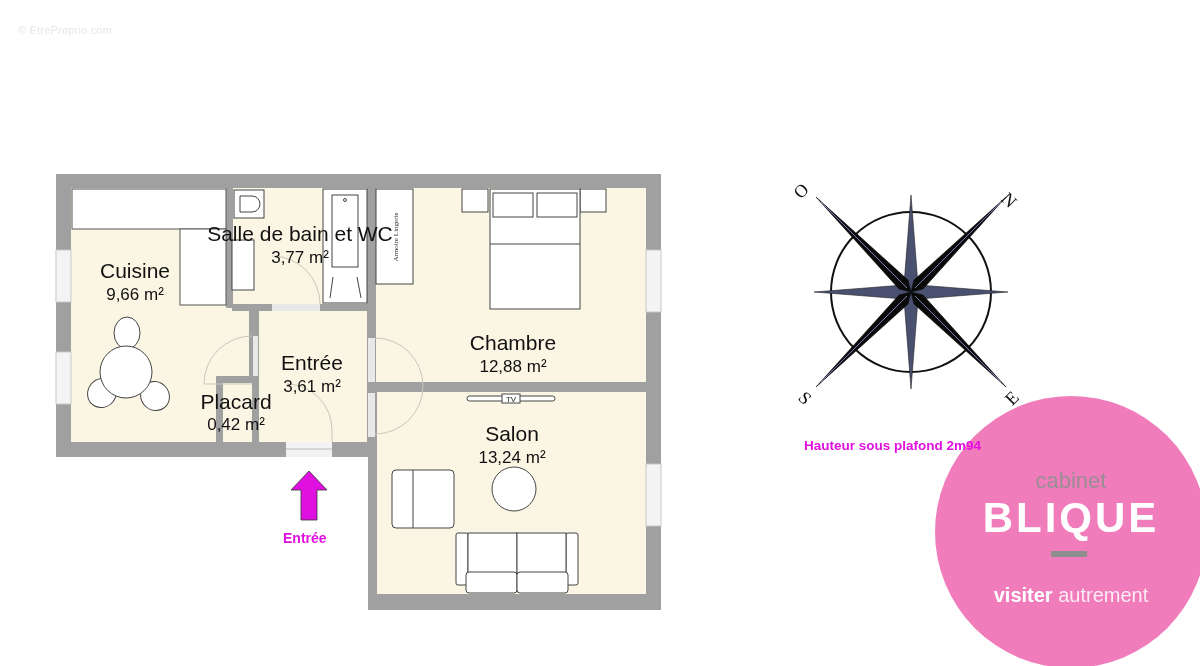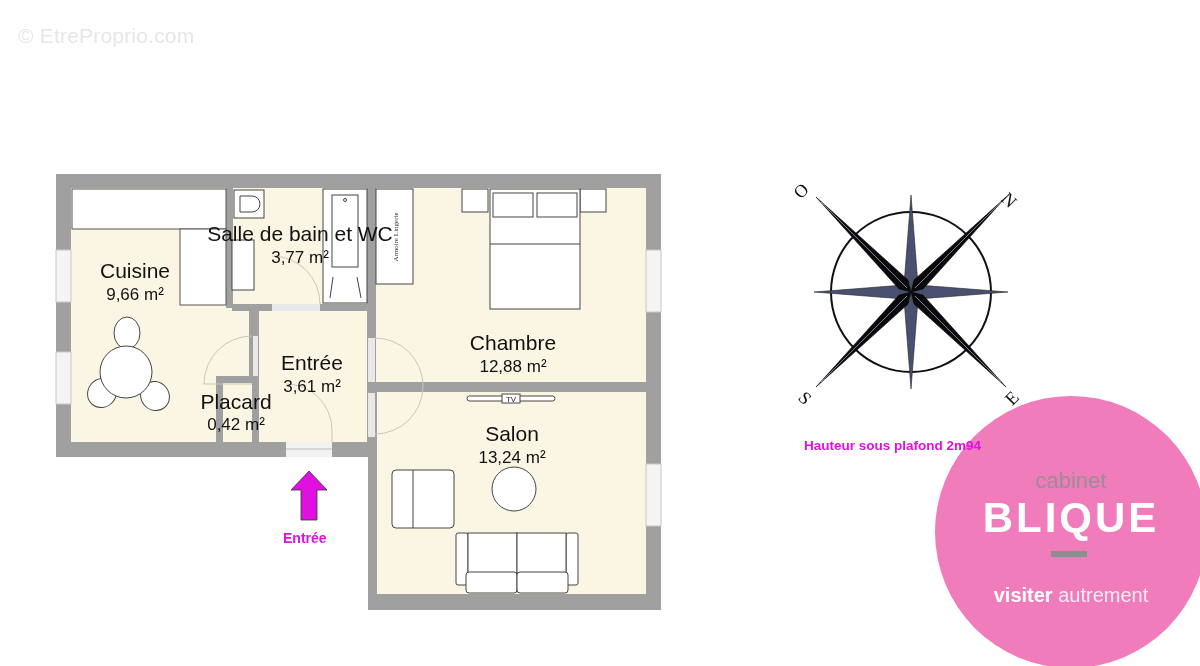--- a/index.html
+++ b/index.html
@@ -1,18 +1,18 @@
 <!DOCTYPE html>
 <html><head>
 <meta charset="utf-8">
 <style>
   html, body { margin:0; padding:0; }
   body { width:1200px; height:666px; background:#ffffff; position:relative; overflow:hidden;
          font-family:"Liberation Sans", sans-serif; }
-  .watermark { position:absolute; left:18px; top:24px; font-size:21px; color:#e6e6e6; letter-spacing:0.2px; }
+  .watermark { position:absolute; left:18px; top:24px; font-size:11px; color:#e6e6e6; letter-spacing:0.2px; }
   svg.plan { position:absolute; left:0; top:0; }
   .room-label { font-family:"Liberation Sans", sans-serif; fill:#111; text-anchor:middle; }
   .room-name { font-size:21px; }
   .room-area { font-size:17px; }
   .entree-label { position:absolute; left:283px; top:530px; font-size:14px; font-weight:bold; color:#e010e0; }
   .ceiling { position:absolute; left:804px; top:438px; font-size:13.5px; font-weight:bold; color:#e010e0; }
   .logo { position:absolute; left:935px; top:396px; width:272px; height:272px; border-radius:50%;
           background:#f07cbb; }
   .logo-cabinet { position:absolute; left:0; width:100%; top:72px; text-align:center; font-size:22px; color:#9a8e94; }
   .logo-brand { position:absolute; left:0; width:100%; top:98px; text-align:center; font-size:42px; font-weight:bold; color:#ffffff; letter-spacing:3px; }

